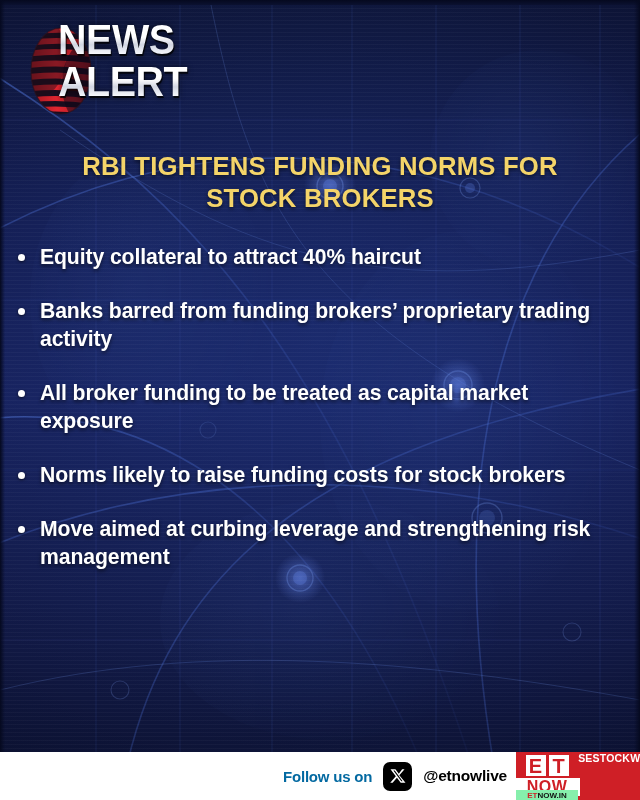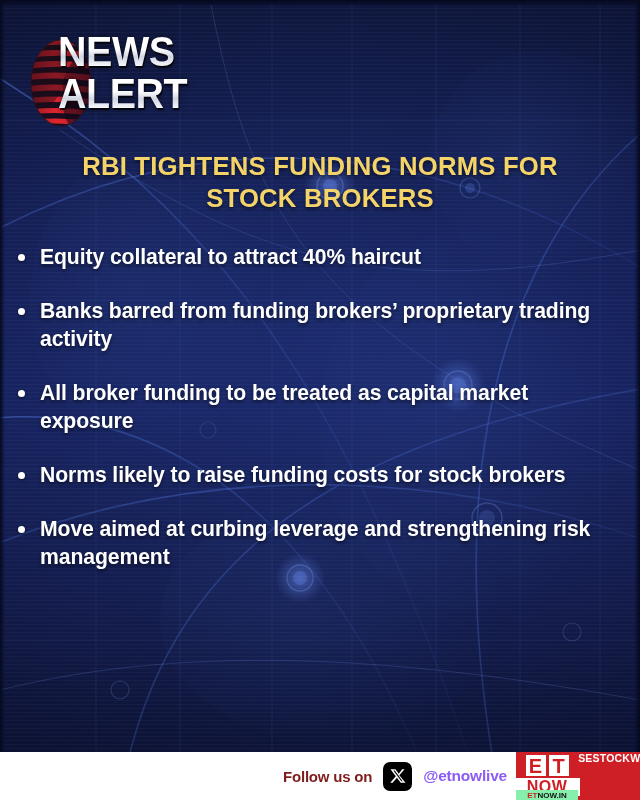--- a/index.html
+++ b/index.html
@@ -36,21 +36,21 @@
   .leftedge{
     position:absolute;left:0;top:0;width:5px;height:752px;
     background:linear-gradient(90deg,#05091f,rgba(11,17,48,0));
   }
   .rightedge{
     position:absolute;right:0;top:0;width:6px;height:752px;
     background:linear-gradient(270deg,#05091f,rgba(11,17,48,0));
   }
 
   
-  .logo{position:absolute;left:22px;top:32px;width:260px;height:100px;}
+  .logo{position:absolute;left:22px;top:20px;width:260px;height:100px;}
   .globe{position:absolute;left:0;top:6px;width:78px;height:90px;}
   .alerttext{position:absolute;left:36px;top:0;width:220px;}
   .alertline{
     font-weight:bold;
     font-family:"Liberation Sans", sans-serif;
     font-size:42px;line-height:40px;
     letter-spacing:-0.5px;
     transform:scaleX(0.94);
     transform-origin:left center;
     background:linear-gradient(180deg,#ffffff 0%,#ffffff 42%,#d2d6e2 62%,#f4f6fb 84%,#b9bfd0 100%);
@@ -86,26 +86,26 @@
     transform:scaleX(0.985);transform-origin:left top;
     text-shadow:0 2px 4px rgba(0,0,0,0.55);
   }
 
   
   .footer{
     position:absolute;left:0;bottom:0;width:640px;height:48px;
     background:#ffffff;display:flex;align-items:stretch;justify-content:flex-end;
   }
   .followwrap{display:flex;align-items:center;padding-right:9px;}
-  .follow{color:#7f1d1d;font-weight:bold;font-size:15px;letter-spacing:-0.2px;}
+  .follow{color:#0369a1;font-weight:bold;font-size:15px;letter-spacing:-0.2px;}
   .xbox{
     width:29px;height:29px;border-radius:7px;background:#000000;
     margin:0 11px;display:flex;align-items:center;justify-content:center;
   }
-  .handle{color:#8b5cf6;font-weight:bold;font-size:15.5px;letter-spacing:-0.2px;}
+  .handle{color:#000000;font-weight:bold;font-size:15.5px;letter-spacing:-0.2px;}
   .etnow{
     width:62px;background:#cf1f26;position:relative;
     display:flex;flex-direction:column;align-items:center;justify-content:flex-start;
     padding-top:3px;box-sizing:border-box;
   }
   .et-row{display:flex;gap:3px;}
   .et-ltr{
     background:#ffffff;color:#cf1f26;font-weight:bold;
     font-size:20px;line-height:20px;width:20px;height:21px;
     display:flex;align-items:center;justify-content:center;

